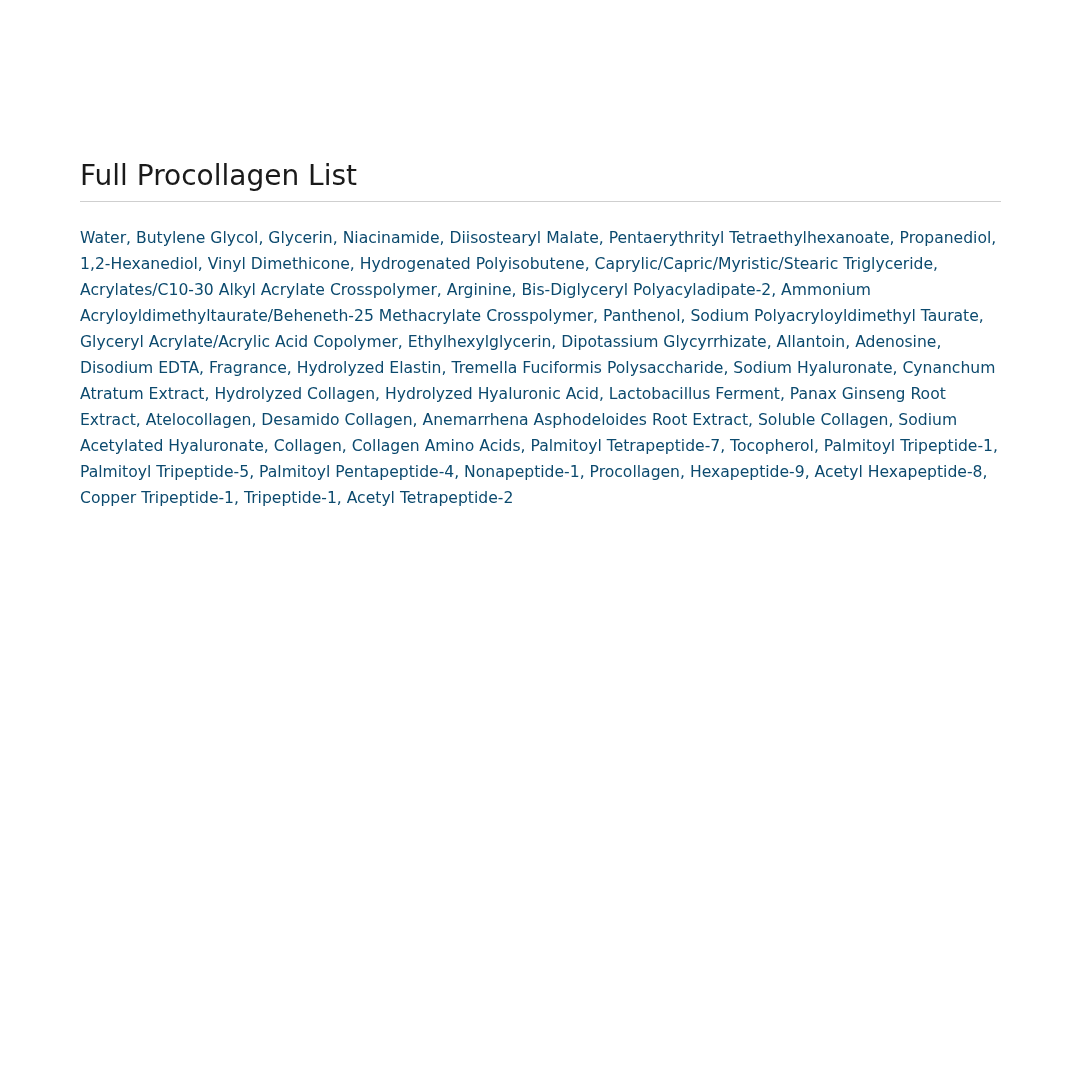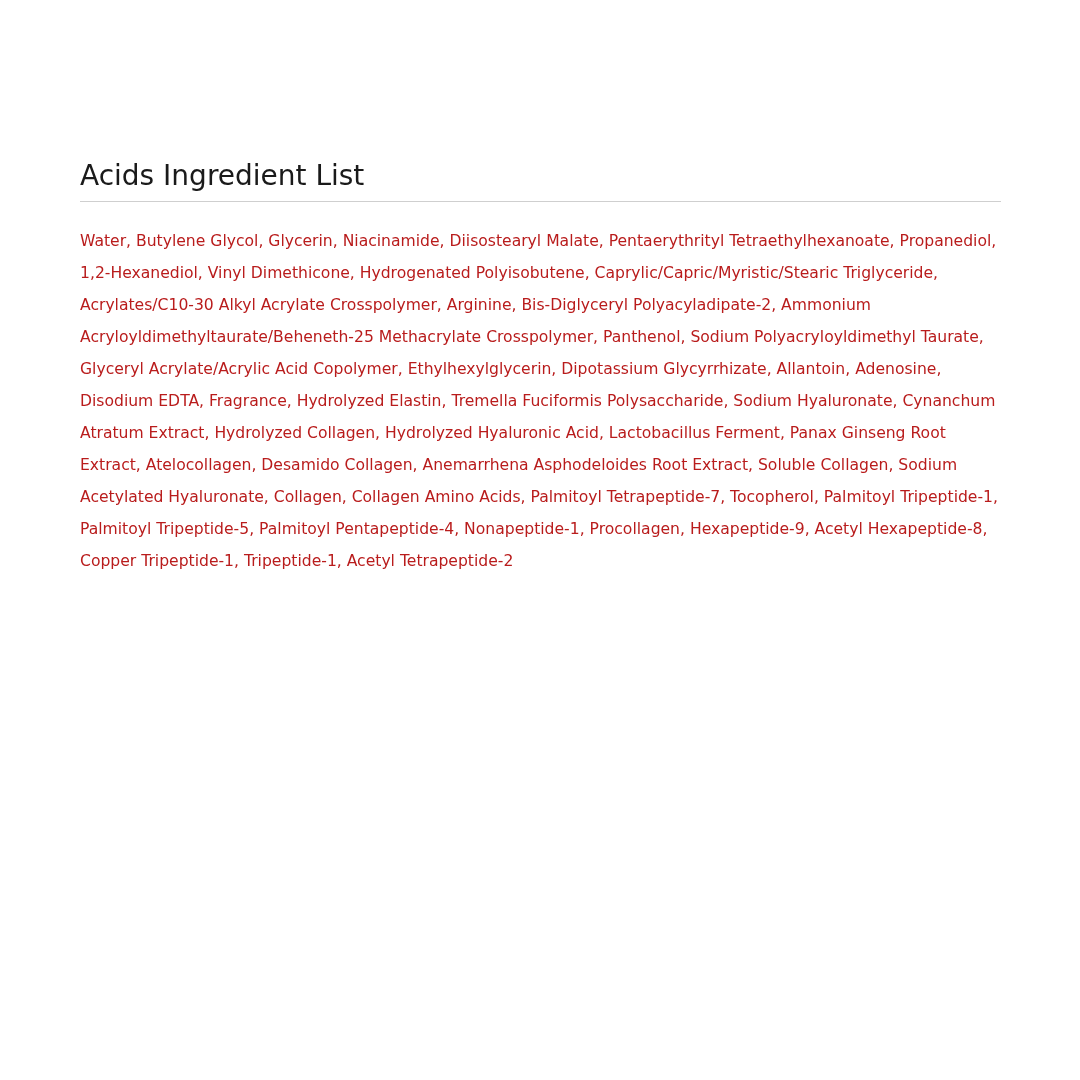--- a/index.html
+++ b/index.html
@@ -27,26 +27,26 @@
     }
     .divider {
       height: 0;
       border: none;
       border-top: 1px solid #cfcfcf;
       margin: 0 0 23px 0;
     }
     .ingredient-text {
       font-family: "DejaVu Sans", sans-serif;
       font-size: 15.6px;
-      line-height: 32px;
-      color: #b91c1c;
+      line-height: 26px;
+      color: #0c4a6e;
       margin: 0;
       word-spacing: 0px;
     }
   </style>
 </head>
 <body>
 
 <div class="section">
-  <h2 class="section-title">Acids Ingredient List</h2>
+  <h2 class="section-title">Full Procollagen List</h2>
   <hr class="divider">
   <p class="ingredient-text">Water, Butylene Glycol, Glycerin, Niacinamide, Diisostearyl Malate, Pentaerythrityl Tetraethylhexanoate, Propanediol, 1,2-Hexanediol, Vinyl Dimethicone, Hydrogenated Polyisobutene, Caprylic/Capric/Myristic/Stearic Triglyceride, Acrylates/C10-30 Alkyl Acrylate Crosspolymer, Arginine, Bis-Diglyceryl Polyacyladipate-2, Ammonium Acryloyldimethyltaurate/Beheneth-25 Methacrylate Crosspolymer, Panthenol, Sodium Polyacryloyldimethyl Taurate, Glyceryl Acrylate/Acrylic Acid Copolymer, Ethylhexylglycerin, Dipotassium Glycyrrhizate, Allantoin, Adenosine, Disodium EDTA, Fragrance, Hydrolyzed Elastin, Tremella Fuciformis Polysaccharide, Sodium Hyaluronate, Cynanchum Atratum Extract, Hydrolyzed Collagen, Hydrolyzed Hyaluronic Acid, Lactobacillus Ferment, Panax Ginseng Root Extract, Atelocollagen, Desamido Collagen, Anemarrhena Asphodeloides Root Extract, Soluble Collagen, Sodium Acetylated Hyaluronate, Collagen, Collagen Amino Acids, Palmitoyl Tetrapeptide-7, Tocopherol, Palmitoyl Tripeptide-1, Palmitoyl Tripeptide-5, Palmitoyl Pentapeptide-4, Nonapeptide-1, Procollagen, Hexapeptide-9, Acetyl Hexapeptide-8, Copper Tripeptide-1, Tripeptide-1, Acetyl Tetrapeptide-2</p>
 </div>
 
 </body></html>

